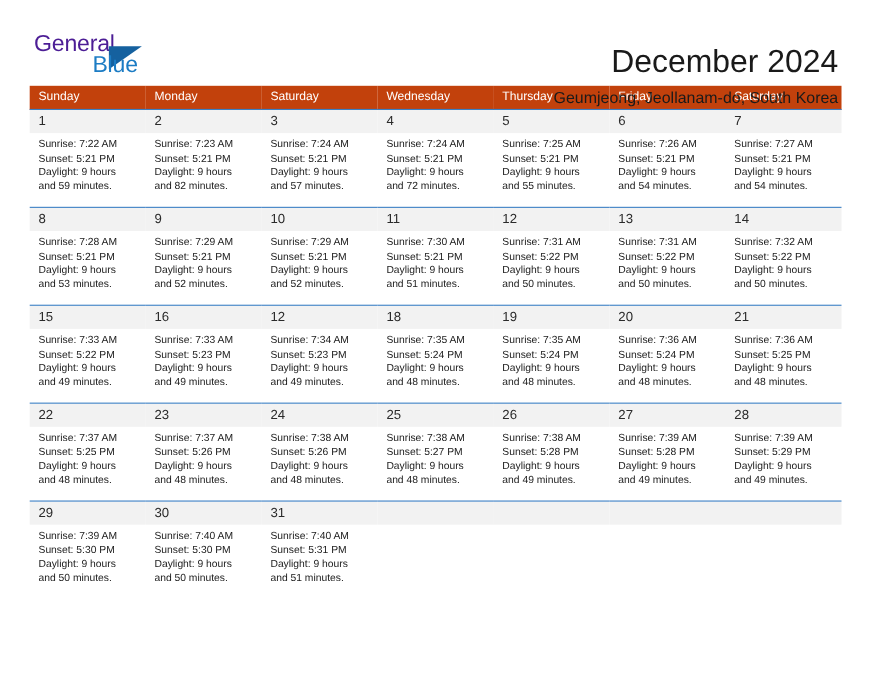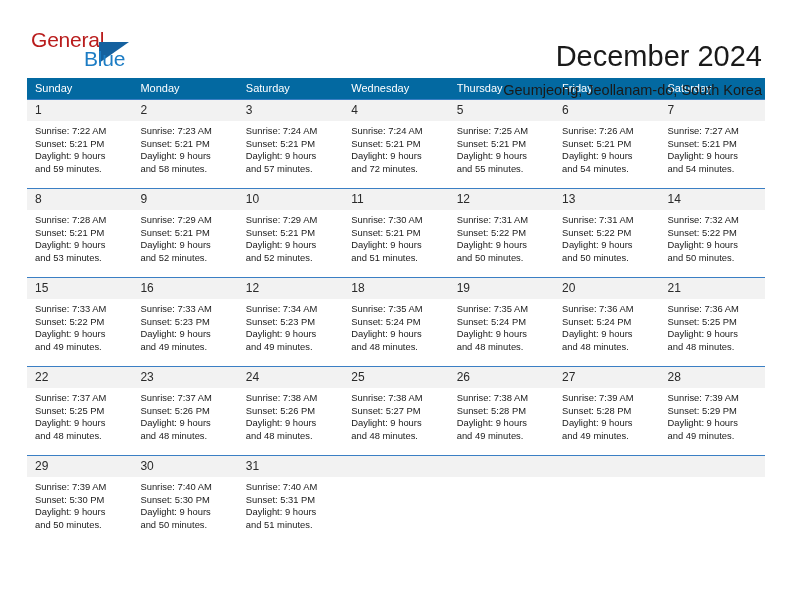--- a/index.html
+++ b/index.html
@@ -33,21 +33,21 @@
     top: 28px;
     width: 130px;
     height: 50px;
   }
   .brand-general {
     position: absolute;
     left: 0;
     top: 0;
     font-size: 21px;
     letter-spacing: -0.2px;
-    color: #b91c1c;
+    color: #4c1d95;
     font-family: "Liberation Sans", sans-serif;
   }
   .brand-blue {
     position: absolute;
     left: 30px;
     top: 19px;
     font-size: 21px;
     letter-spacing: -0.2px;
     color: #1c7cc4;
     font-family: "Liberation Sans", sans-serif;
@@ -87,21 +87,21 @@
   }
 
   
   .calendar {
     width: 738px;
     border-collapse: collapse;
     table-layout: fixed;
     margin-top: 4px;
   }
   .calendar th {
-    background: #0369a1;
+    background: #c2410c;
     color: #ffffff;
     font-size: 11px;
     font-weight: normal;
     text-align: left;
     padding: 4px 0 4px 8px;
     height: 12px;
     line-height: 13px;
   }
   .calendar td {
     vertical-align: top;
@@ -175,21 +175,21 @@
               <div>Daylight: 9 hours</div>
               <div>and 59 minutes.</div>
             </div>
           </td>
           <td>
             <div class="daynum">2</div>
             <div class="cellbody">
               <div>Sunrise: 7:23 AM</div>
               <div>Sunset: 5:21 PM</div>
               <div>Daylight: 9 hours</div>
-              <div>and 58 minutes.</div>
+              <div>and 82 minutes.</div>
             </div>
           </td>
           <td>
             <div class="daynum">3</div>
             <div class="cellbody">
               <div>Sunrise: 7:24 AM</div>
               <div>Sunset: 5:21 PM</div>
               <div>Daylight: 9 hours</div>
               <div>and 57 minutes.</div>
             </div>

